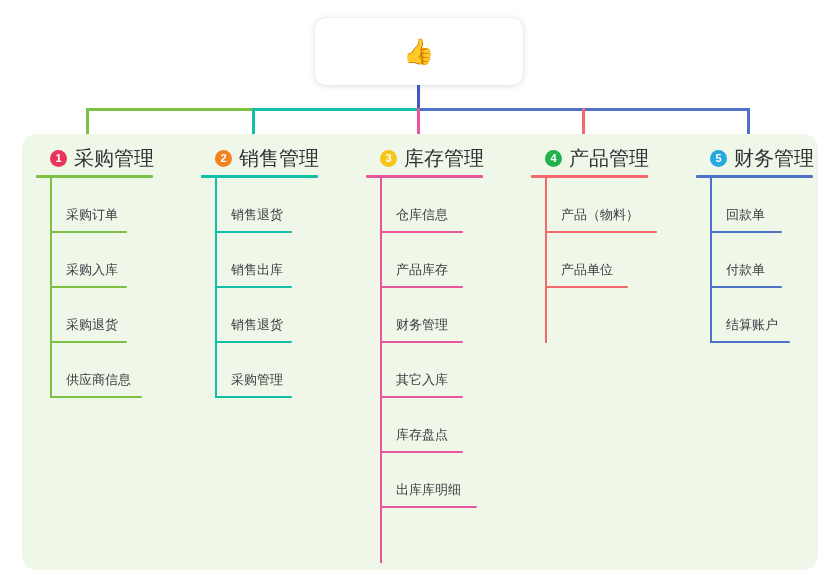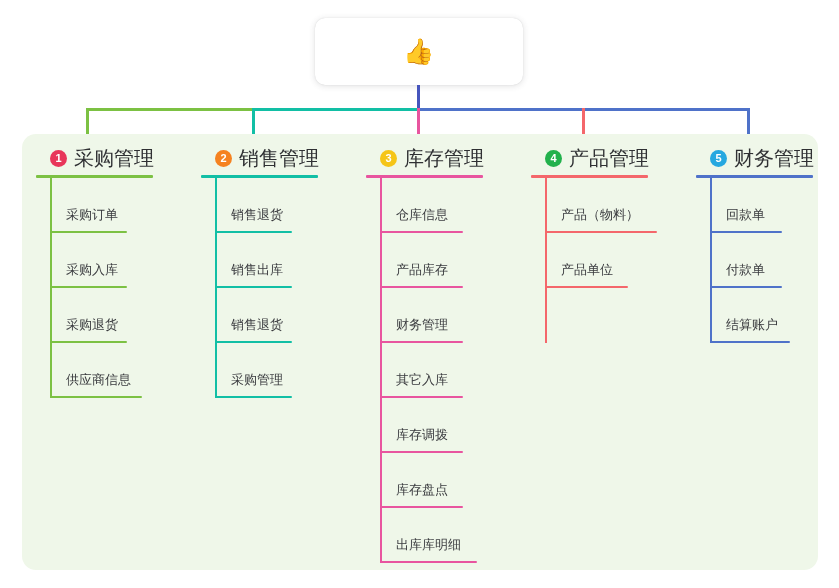--- a/index.html
+++ b/index.html
@@ -236,24 +236,20 @@
           </div>
           <div class="item">
             <span class="item-label">财务管理</span>
             <div class="item-rule" style="width: 83px; background: rgb(232, 85, 159);"></div>
           </div>
           <div class="item">
             <span class="item-label">其它入库</span>
             <div class="item-rule" style="width: 83px; background: rgb(232, 85, 159);"></div>
           </div>
           <div class="item">
-            <span class="item-label">库存调拨</span>
-            <div class="item-rule" style="width: 83px; background: rgb(232, 85, 159);"></div>
-          </div>
-          <div class="item">
             <span class="item-label">库存盘点</span>
             <div class="item-rule" style="width: 83px; background: rgb(232, 85, 159);"></div>
           </div>
           <div class="item">
             <span class="item-label">出库库明细</span>
             <div class="item-rule" style="width: 97px; background: rgb(232, 85, 159);"></div>
           </div>
         </div>
       </div>
       <div class="col" style="left: 531px; width: 160px;">

